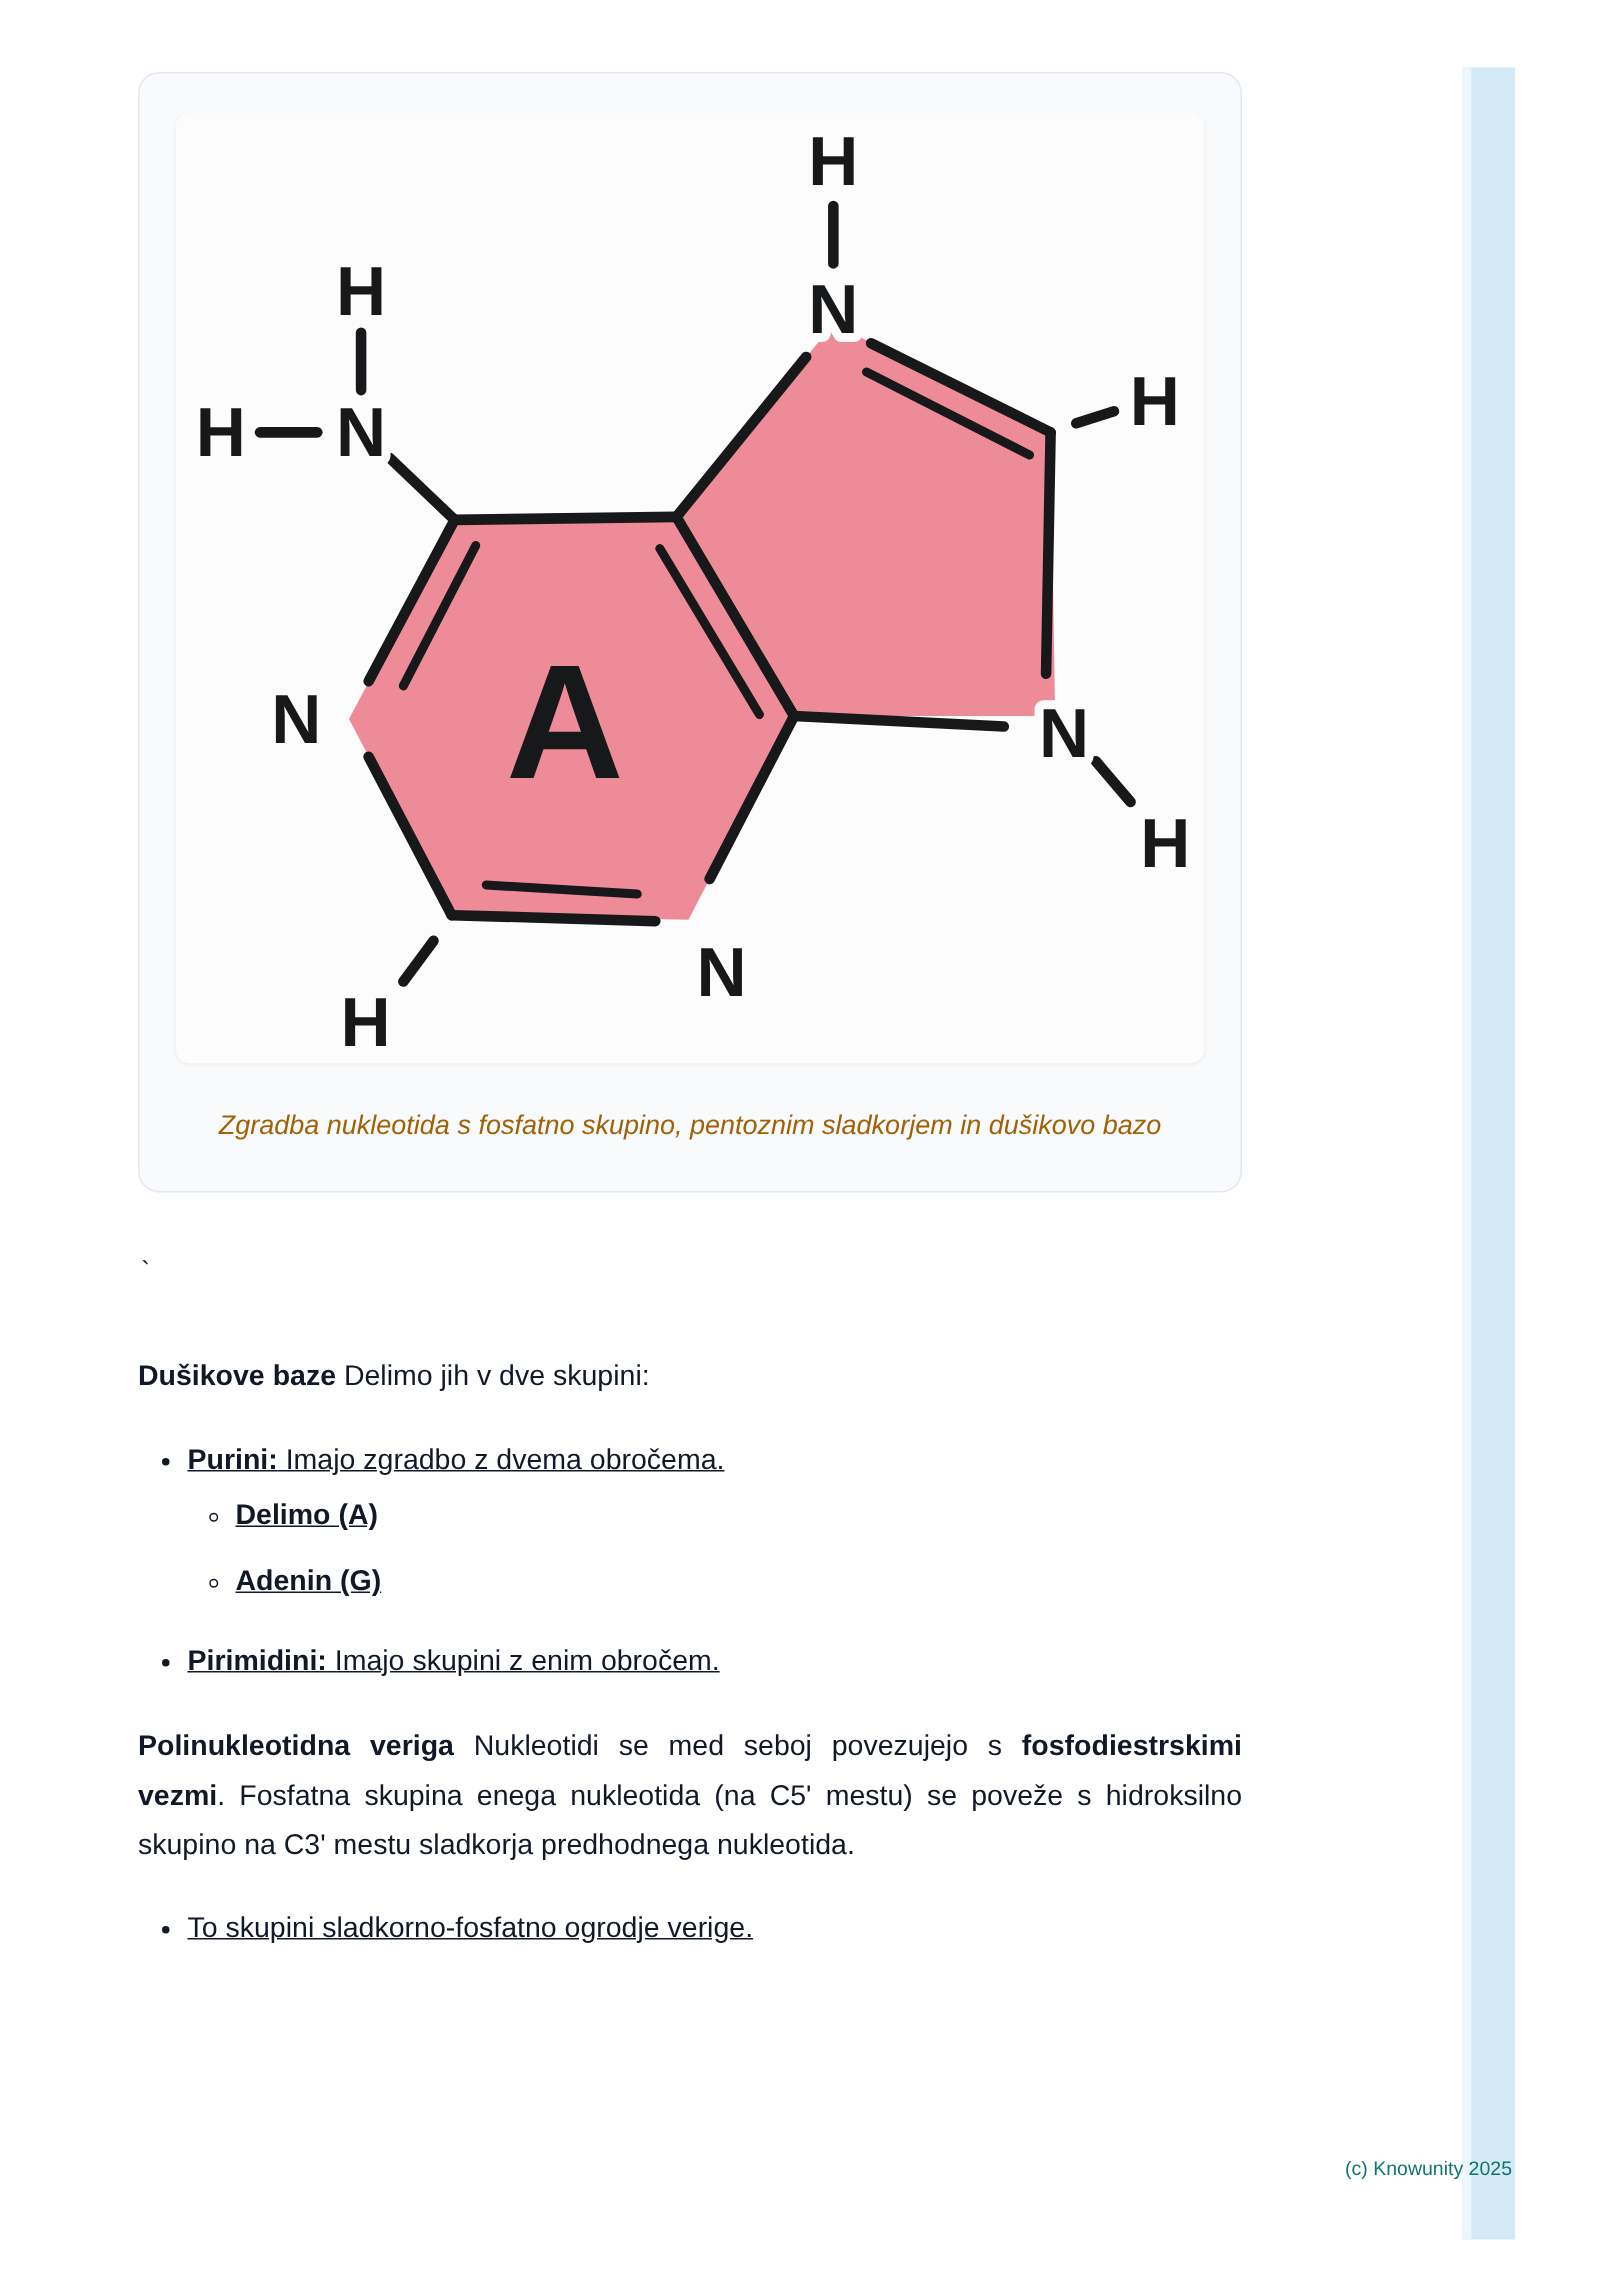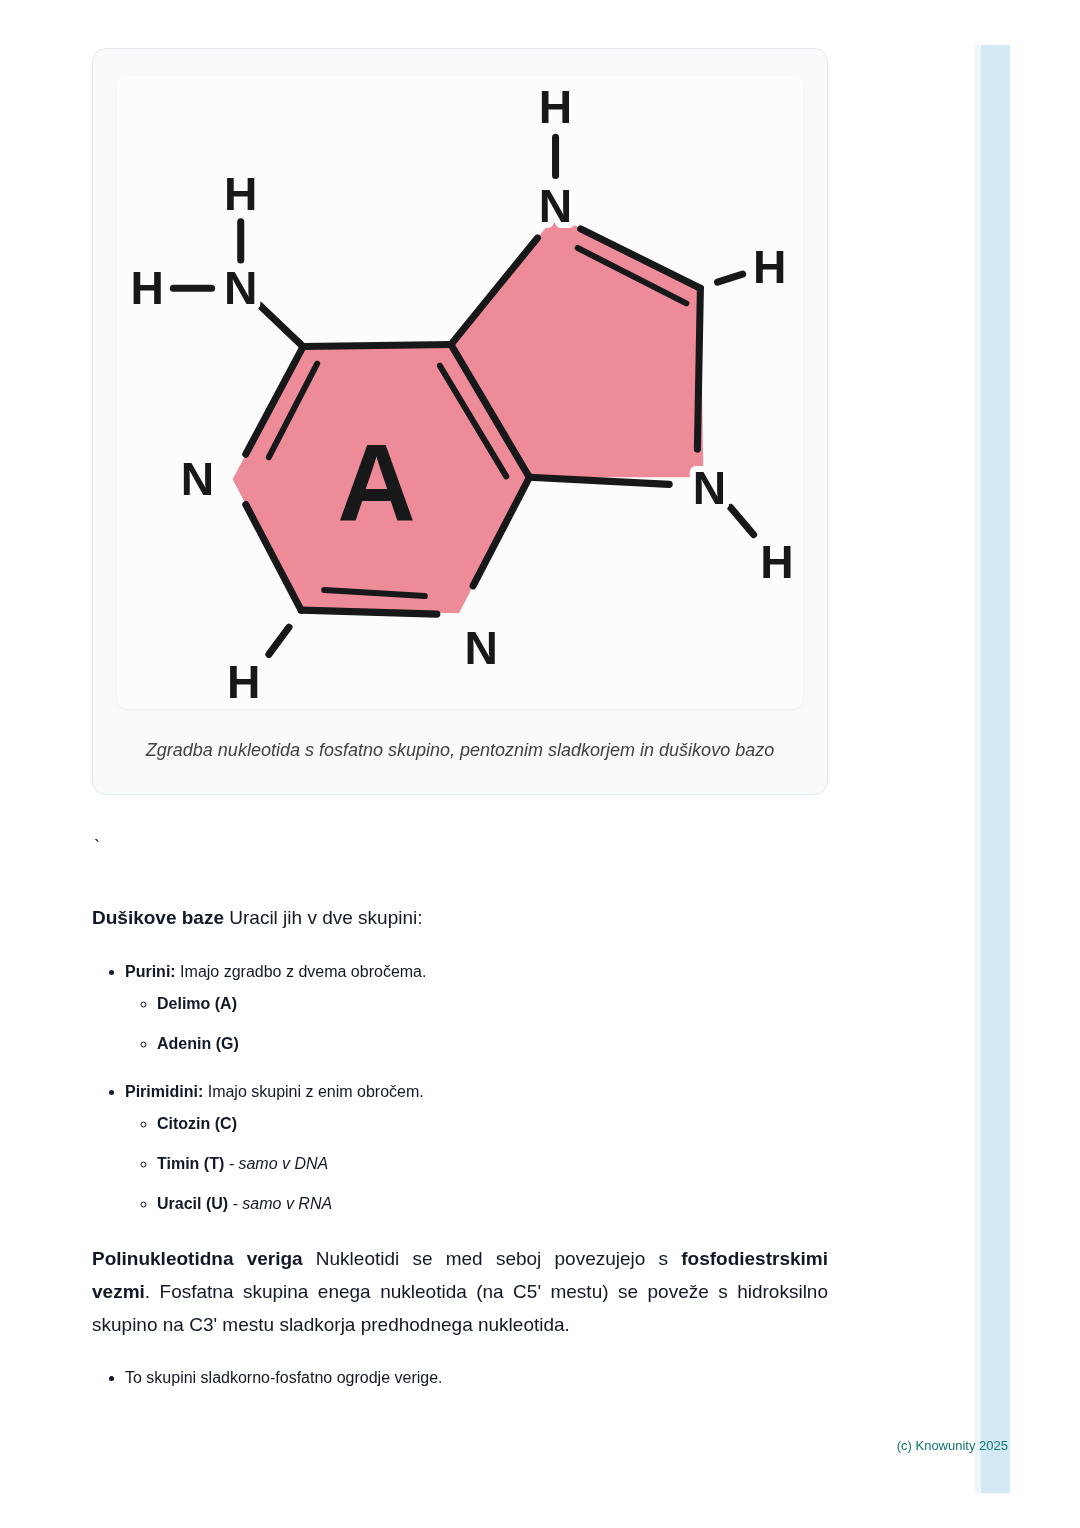--- a/index.html
+++ b/index.html
@@ -19,27 +19,27 @@
   .figure-card {
     background:#f8fafc; border:1px solid #e2e8f0; border-radius:14px;
     padding:26px 24px 30px;
   }
   .figure-image {
     background:#fcfcfd; border-radius:10px; overflow:hidden;
     box-shadow:0 1px 3px rgba(15,23,42,.06);
   }
   .figure-image svg { display:block; width:100%; height:auto; }
   .caption {
-    margin-top:28px; font-style:italic; color:#404040; font-size:18px;
+    margin-top:28px; font-style:italic; color:#a16207; font-size:18px;
     line-height:1.5; text-align:center; padding:0 26px;
   }
   .stray { margin:40px 0 0 2px; font-size:18px; line-height:1.4; }
   .intro { margin-top:44px; font-size:19px; line-height:1.5; }
   strong { font-weight:700;text-align:right; }
-  ul.lvl1 { margin-top:28px; padding-left:33px; list-style:disc; font-size:16px; line-height:1.5; }
+  ul.lvl1 { margin-top:28px; padding-left:33px; list-style:disc; font-size:19px; line-height:1.5;text-decoration:underline; }
   ul.lvl1 > li { margin-bottom:24px; }
   ul.lvl1 > li:last-child { margin-bottom:0; }
   ul.lvl2 { margin-top:8px; padding-left:32px; list-style:circle; }
   ul.lvl2 > li { margin-bottom:16px; }
   ul.lvl2 > li:last-child { margin-bottom:4px; }
   .italic-part { font-style:italic; }
   .chain { margin-top:26px; font-size:19px; line-height:1.74; text-align:justify; }
   ul.final { margin-top:24px; }
   .watermark { position:absolute; top:1438px; right:72px; font-size:13px; color:#0f766e; z-index:2; }
   
@@ -111,48 +111,37 @@
         <text class="atom" x="656" y="484" dominant-baseline="central">H</text>
         <text class="center-a" x="258" y="405" dominant-baseline="central">A</text>
       </svg>
     </div>
     <p class="caption">Zgradba nukleotida s fosfatno skupino, pentoznim sladkorjem in dušikovo bazo</p>
   </section>
 
   <p class="stray">`</p>
 
   <p class="intro">
-    <strong>Dušikove baze</strong><span> Uracil jih v dve skupini:</span>
+    <strong>Dušikove baze</strong><span> Delimo jih v dve skupini:</span>
   </p>
 
   <ul class="lvl1">
     <li>
       <strong>Purini:</strong><span> Imajo zgradbo z dvema obročema.</span>
       <ul class="lvl2">
         <li>
           <strong>Delimo (A)</strong><span class="italic-part"></span><em></em>
         </li>
         <li>
           <strong>Adenin (G)</strong><span class="italic-part"></span><em></em>
         </li>
       </ul>
     </li>
     <li>
       <strong>Pirimidini:</strong><span> Imajo skupini z enim obročem.</span>
-      <ul class="lvl2">
-        <li>
-          <strong>Citozin (C)</strong><span class="italic-part"></span><em></em>
-        </li>
-        <li>
-          <strong>Timin (T)</strong><span class="italic-part"> - </span><em>samo v DNA</em>
-        </li>
-        <li>
-          <strong>Uracil (U)</strong><span class="italic-part"> - </span><em>samo v RNA</em>
-        </li>
-      </ul>
     </li>
   </ul>
 
   <p class="chain">
     <strong>Polinukleotidna veriga</strong><span> Nukleotidi se med seboj povezujejo s </span><strong>fosfodiestrskimi vezmi</strong><span>. Fosfatna skupina enega nukleotida (na C5' mestu) se poveže s hidroksilno skupino na C3' mestu sladkorja predhodnega nukleotida.</span>
   </p>
 
   <ul class="lvl1 final">
     <li>
       <span>To skupini sladkorno-fosfatno ogrodje verige.</span>

